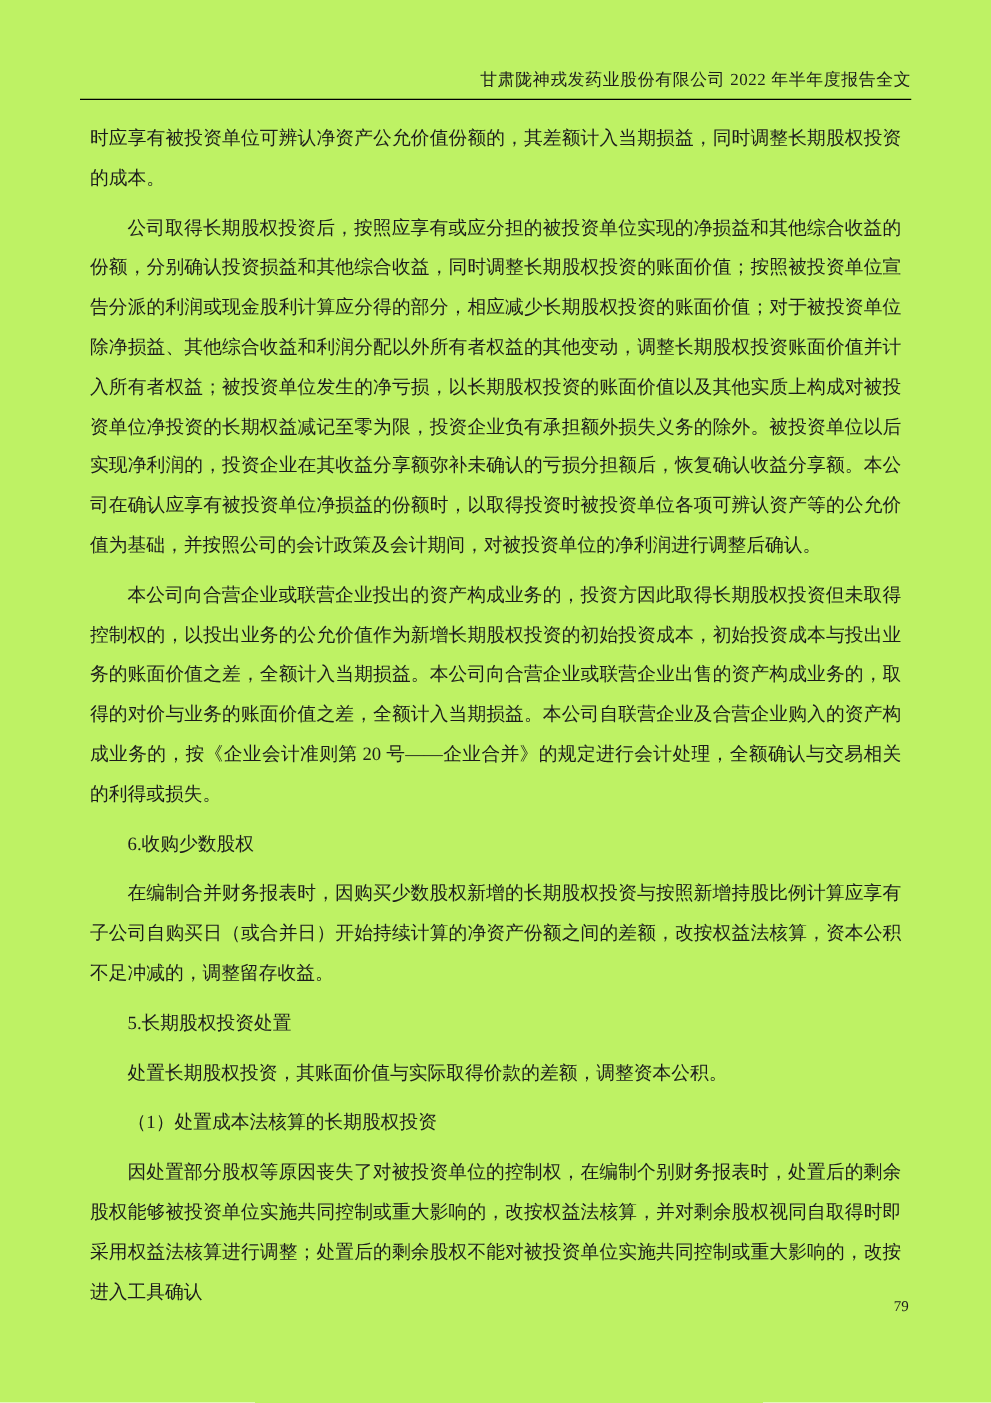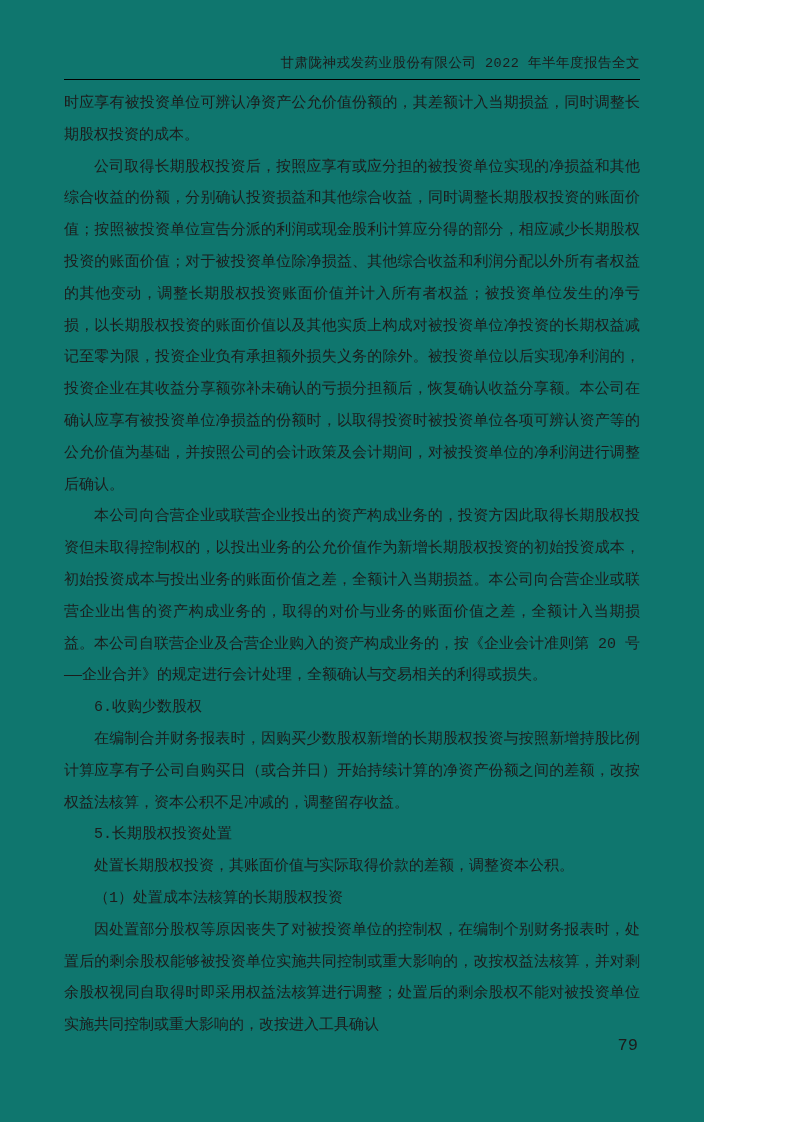--- a/index.html
+++ b/index.html
@@ -2,24 +2,24 @@
 <html><head>
 <meta charset="utf-8">
 <style>
   html, body {
     margin: 0;
     padding: 0;
     background: #ffffff;
   }
   .page {
     position: relative;
-    width: 704px;
+    width: 793px;
     height: 1122px;
-    background: #0f766e;
-    font-family: Liberation Mono, monospace;
+    background: #bef264;
+    font-family: Liberation Serif, serif;
     color: #1c1c1c;
     overflow: hidden;
     box-sizing: border-box;
   }
   .header {
     position: absolute;
     top: 54px;
     left: 64px;
     right: 64px;
   }
@@ -35,40 +35,40 @@
     border-top: 1.2px solid #000000;
     height: 0;
   }
   .content {
     position: absolute;
     top: 88px;
     left: 64px;
     right: 64px;
   }
   .para {
-    margin: 0;
+    margin: 8px;
     font-size: 15px;
     line-height: 31.8px;
     text-align: justify;
     text-justify: inter-ideograph;
     word-break: break-all;
     color: #1c1c1c;
   }
   .para.indent {
     text-indent: 2em;
   }
   .page-footer {
     position: absolute;
     top: 1036px;
     left: 64px;
     right: 66px;
     text-align: right;
   }
   .page-number {
-    font-size: 17px;
+    font-size: 12px;
     color: #1c1c1c;
   }
 </style>
 </head>
 <body>
 
 <div class="page">
 
   <div class="header">
     <div class="header-title">甘肃陇神戎发药业股份有限公司 2022 年半年度报告全文</div>

